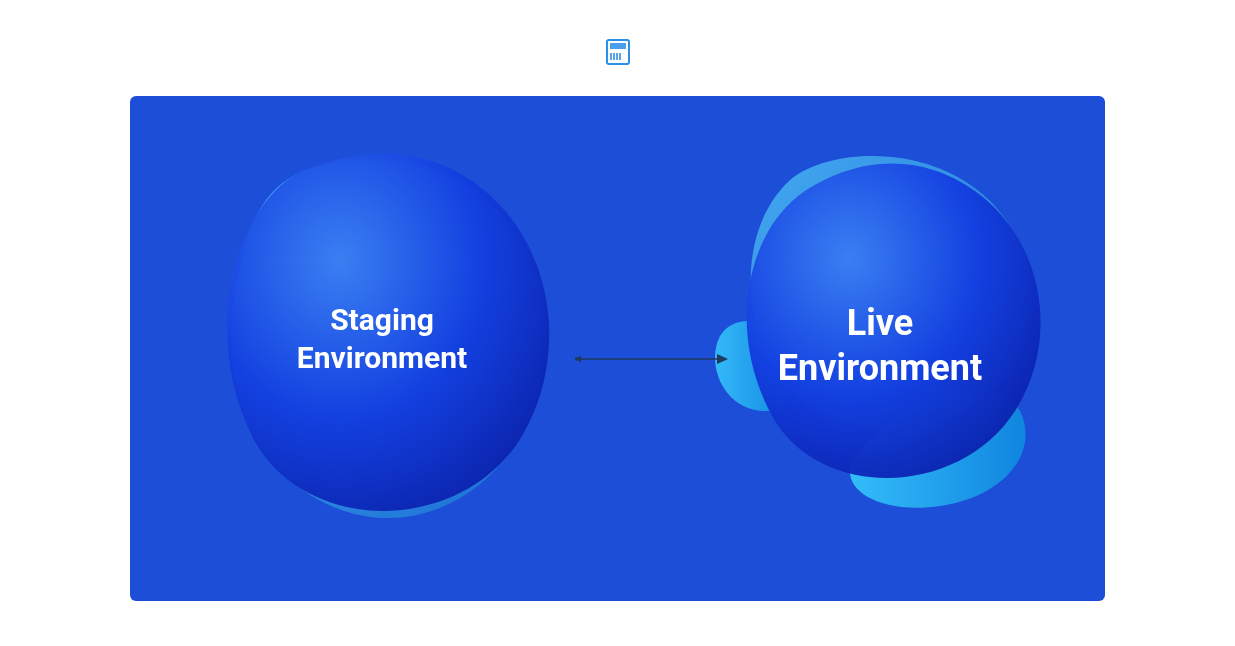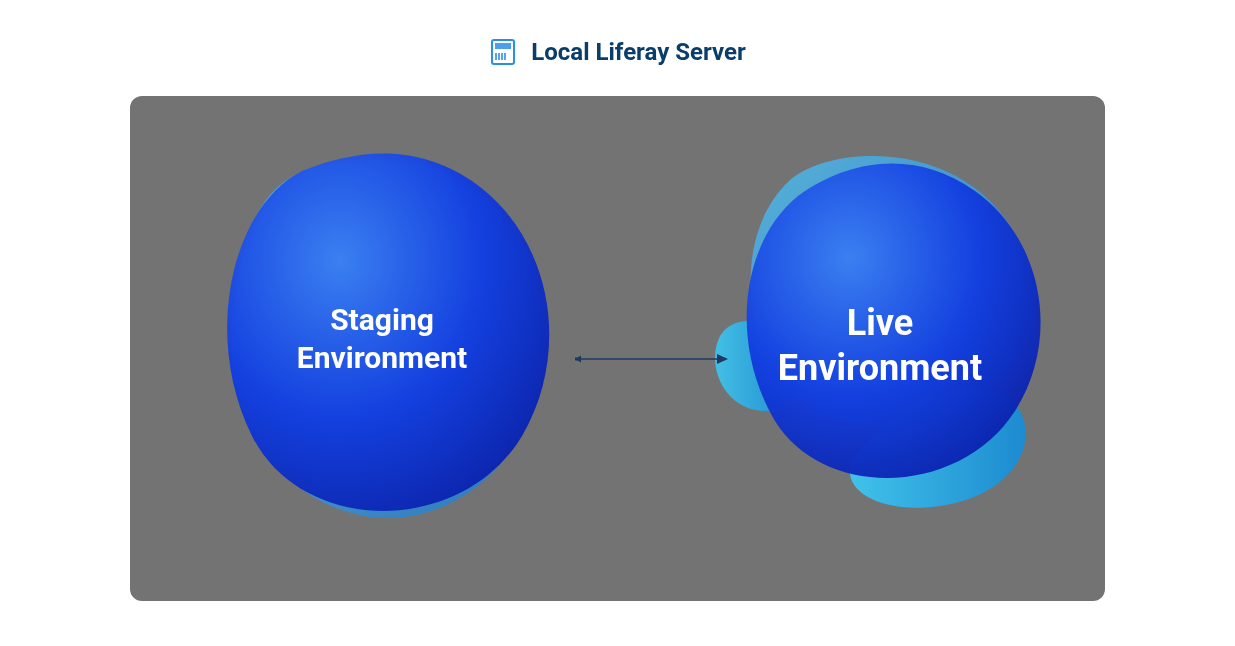--- a/index.html
+++ b/index.html
@@ -24,22 +24,22 @@
     height: 28px;
   }
   .title-text {
     font-size: 24px;
     font-weight: 700;
     color: #0b3d6b;
   }
   .panel {
     width: 975px;
     height: 505px;
-    background: #737373;
-    border-radius: 12px;
+    background: #1d4ed8;
+    border-radius: 6px;
     position: relative;
   }
   .blob-group {
     position: absolute;
   }
   .blob-left { left: 62px; top: 40px; width: 380px; height: 400px; }
   .blob-right { left: 580px; top: 55px; width: 345px; height: 365px; }
   .blob-label {
     position: absolute;
     color: #ffffff;
@@ -75,21 +75,20 @@
   <span class="server-icon">
     <svg width="28" height="28" viewBox="0 0 28 28">
       <rect x="3" y="2" width="22" height="24" rx="2" fill="#ffffff" stroke="#2a8fe6" stroke-width="2"></rect>
       <rect x="6" y="5" width="16" height="6" fill="#2a8fe6" opacity="0.85"></rect>
       <line x1="7" y1="15" x2="7" y2="22" stroke="#2a8fe6" stroke-width="1.6"></line>
       <line x1="10" y1="15" x2="10" y2="22" stroke="#2a8fe6" stroke-width="1.6"></line>
       <line x1="13" y1="15" x2="13" y2="22" stroke="#2a8fe6" stroke-width="1.6"></line>
       <line x1="16" y1="15" x2="16" y2="22" stroke="#2a8fe6" stroke-width="1.6"></line>
     </svg>
   </span>
-  <span class="title-text">Local Liferay Server</span>
 </div>
 
 <div class="panel">
 
   <div class="blob-group blob-left">
     <svg width="380" height="400" viewBox="0 0 380 400">
       <defs>
         <radialGradient id="gradMainL" cx="35%" cy="30%" r="80%">
           <stop offset="0%" stop-color="#3a7ef2"></stop>
           <stop offset="55%" stop-color="#123de0"></stop>

